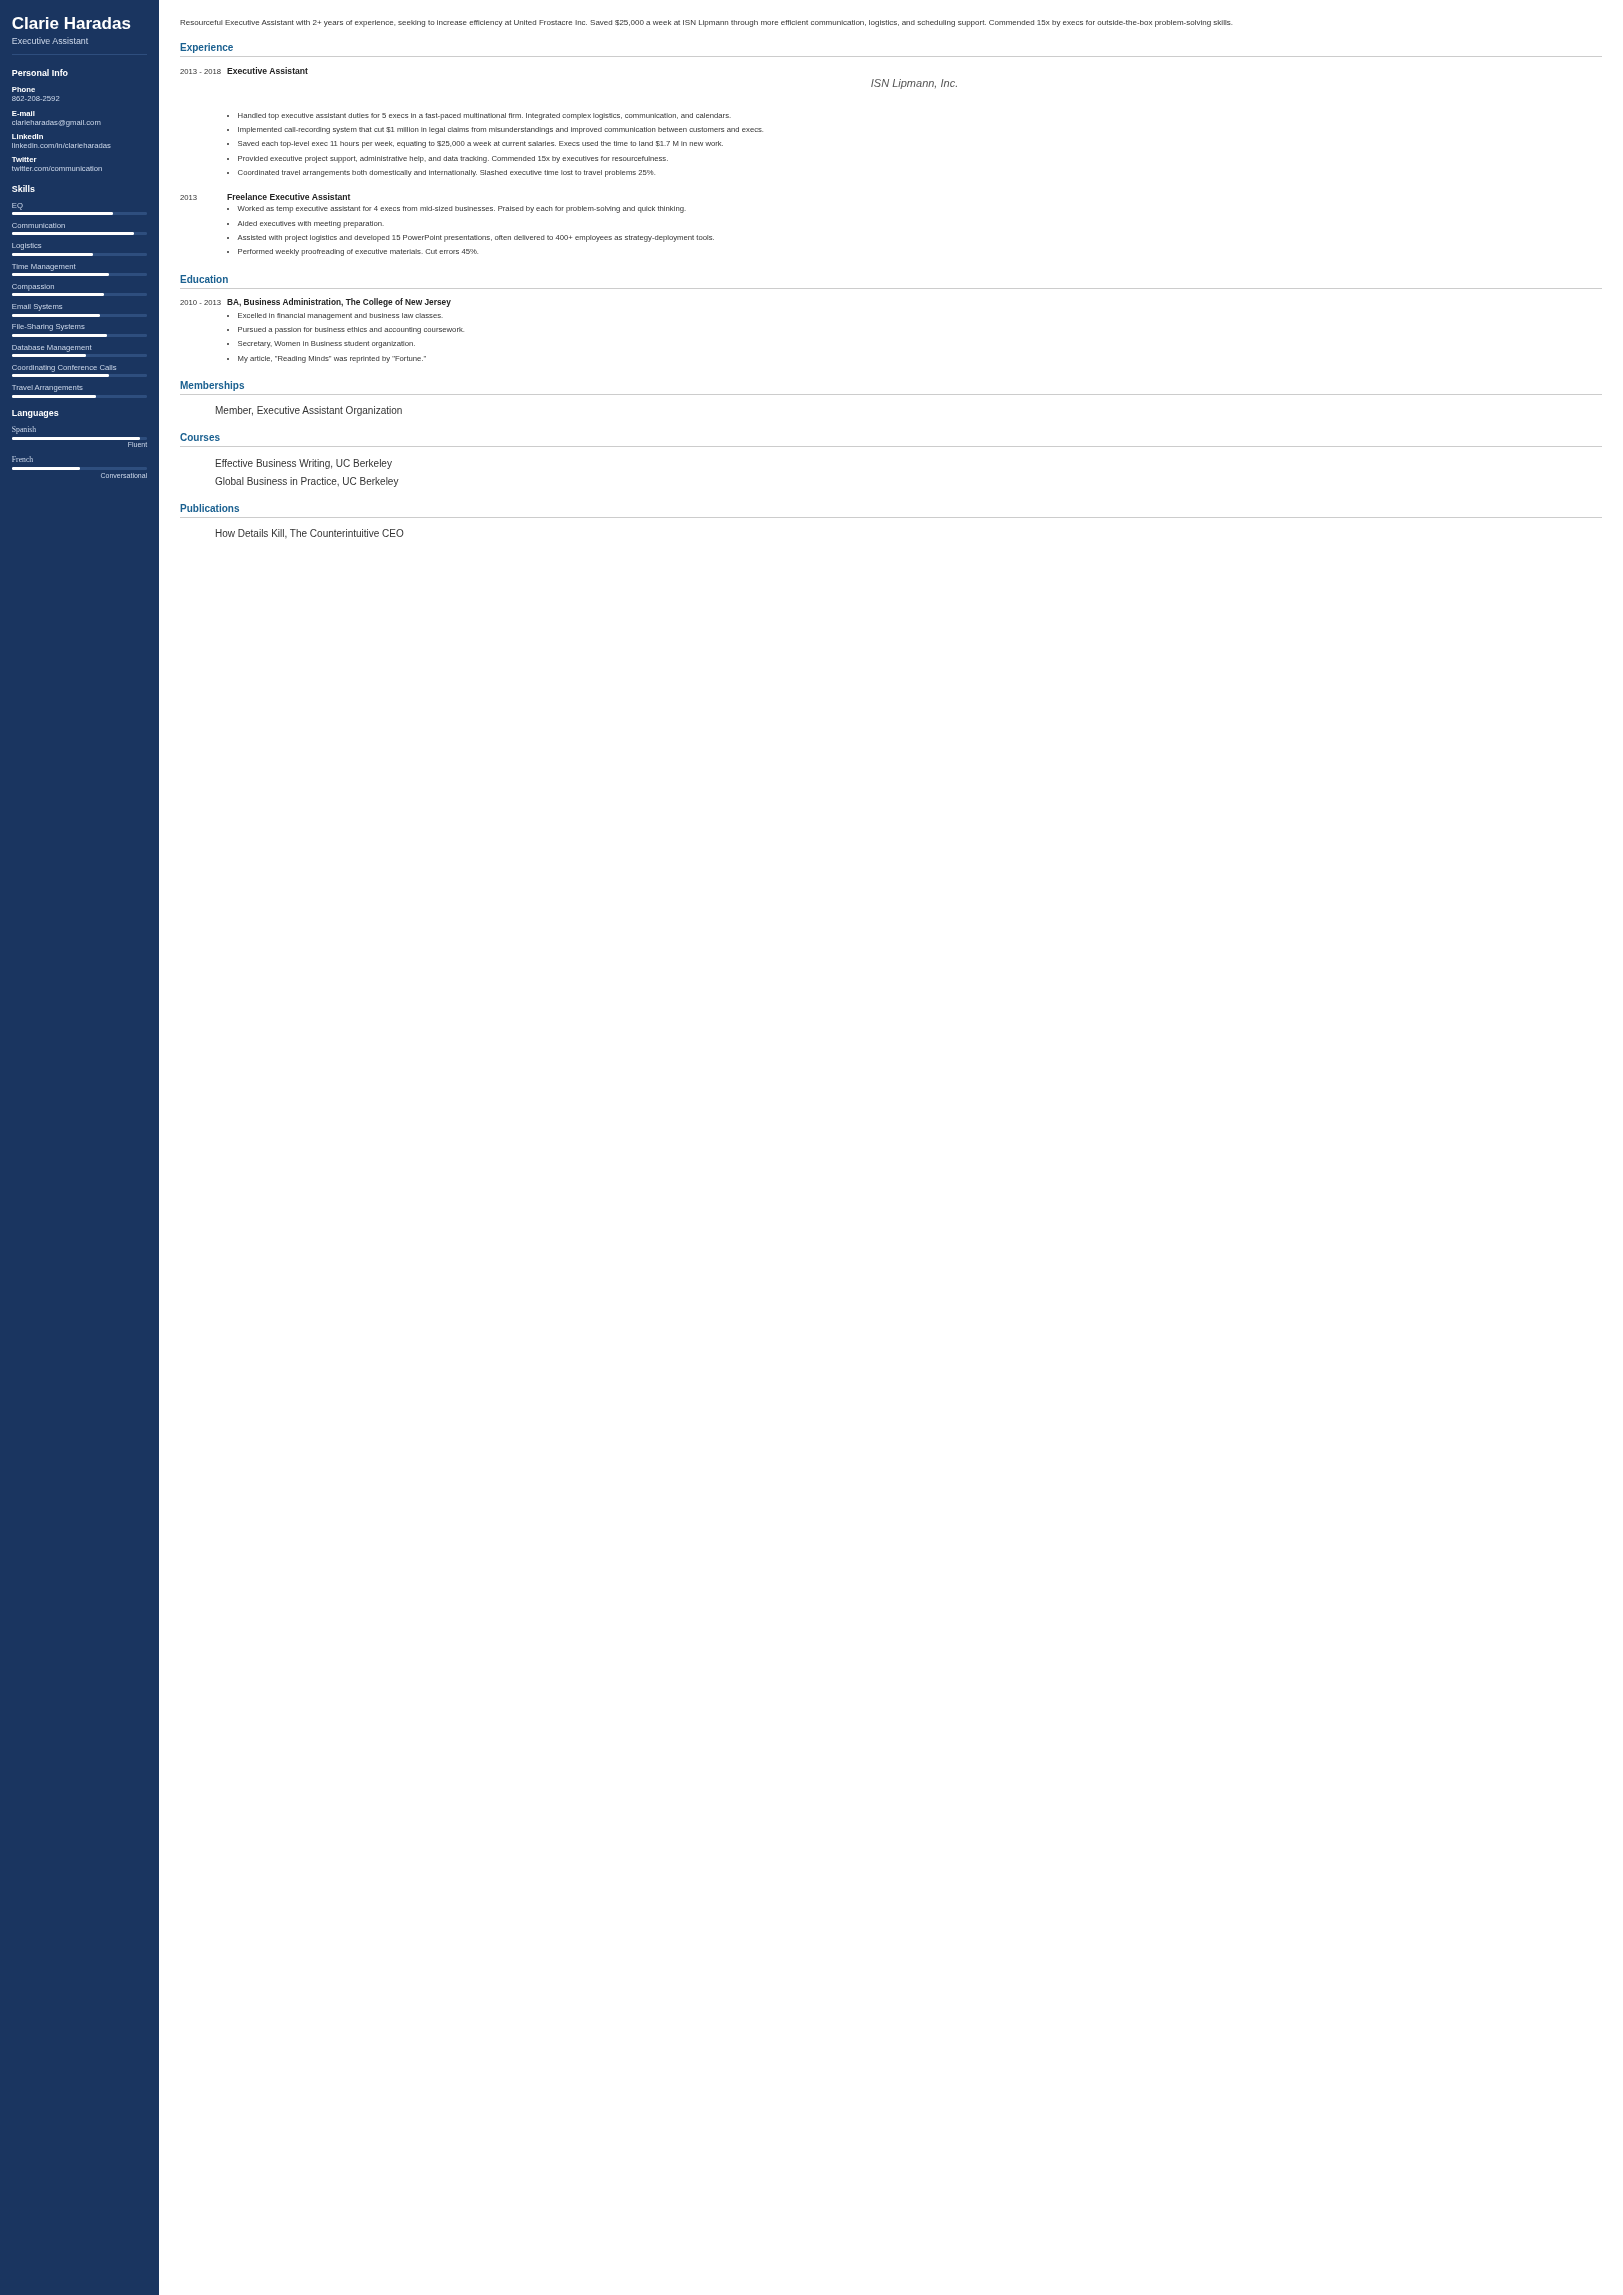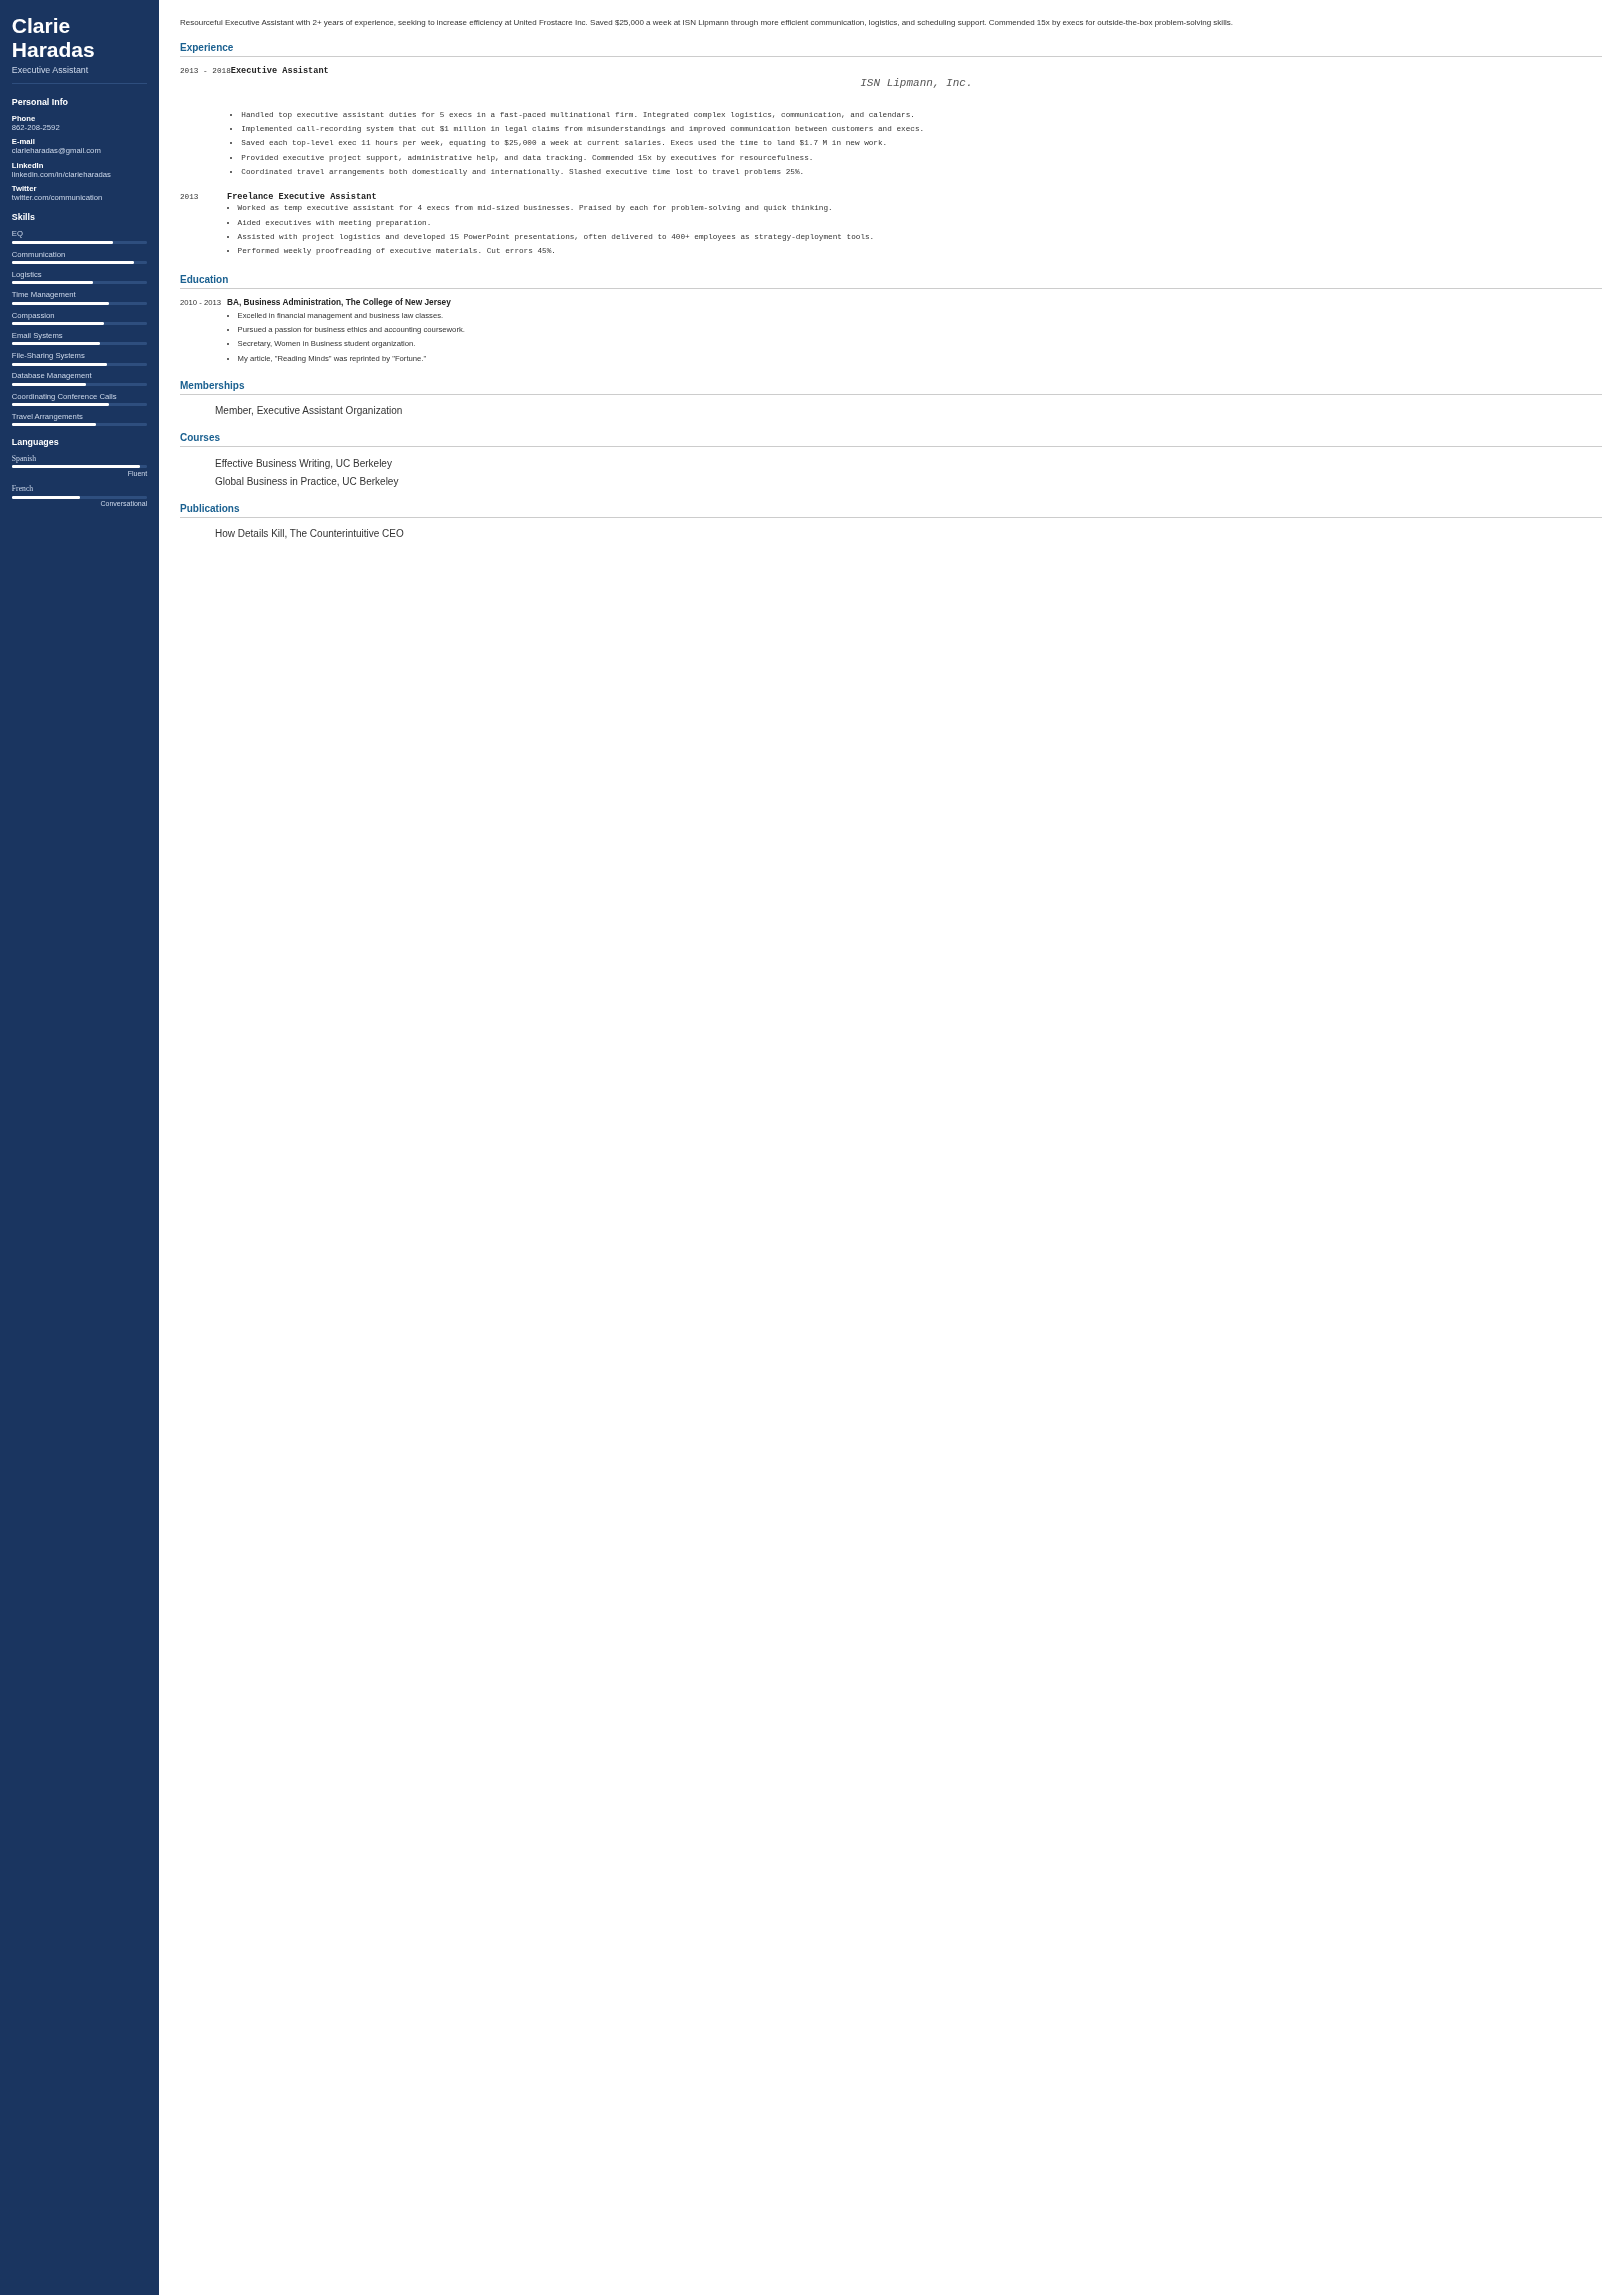--- a/index.html
+++ b/index.html
@@ -15,21 +15,21 @@
     
     .sidebar {
       width: 159px;
       min-width: 159px;
       background-color: #1a3560;
       color: #fff;
       padding: 14px 11.8px 17.7px 11.8px;
     }
 
     .sidebar-name {
-      font-size: 21px;
+      font-size: 17px;
       font-weight: 700;
       line-height: 1.15;
       margin-bottom: 2.4px;
       color: #fff;
     }
 
     .sidebar-title {
       font-size: 8.9px;
       color: #cdd8ea;
       margin-bottom: 13px;
@@ -139,21 +139,20 @@
       margin-bottom: 8.3px;
     }
 
     .section {
       margin-bottom: 13px;
     }
 
     .experience-entry {
       display: flex;
       margin-bottom: 10.6px;
-      font-family: Liberation Mono, monospace;
     }
 
     .entry-dates {
       min-width: 47px;
       font-size: 7.7px;
       color: #333;
       padding-top: 1.2px;
     }
 
     .entry-content {

